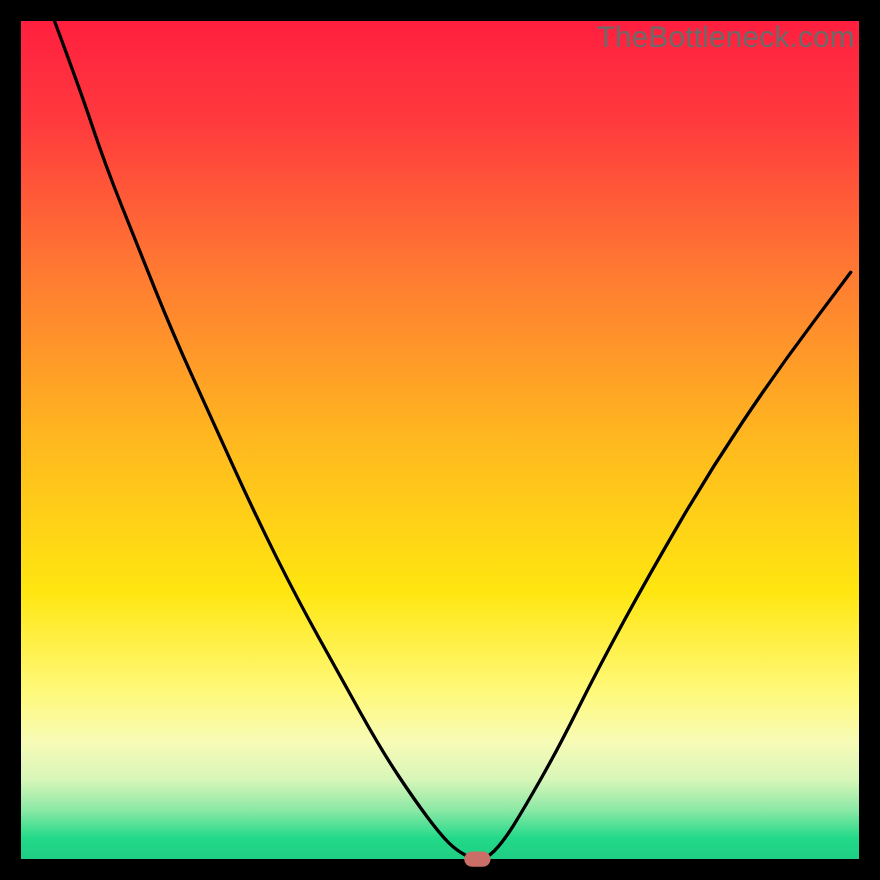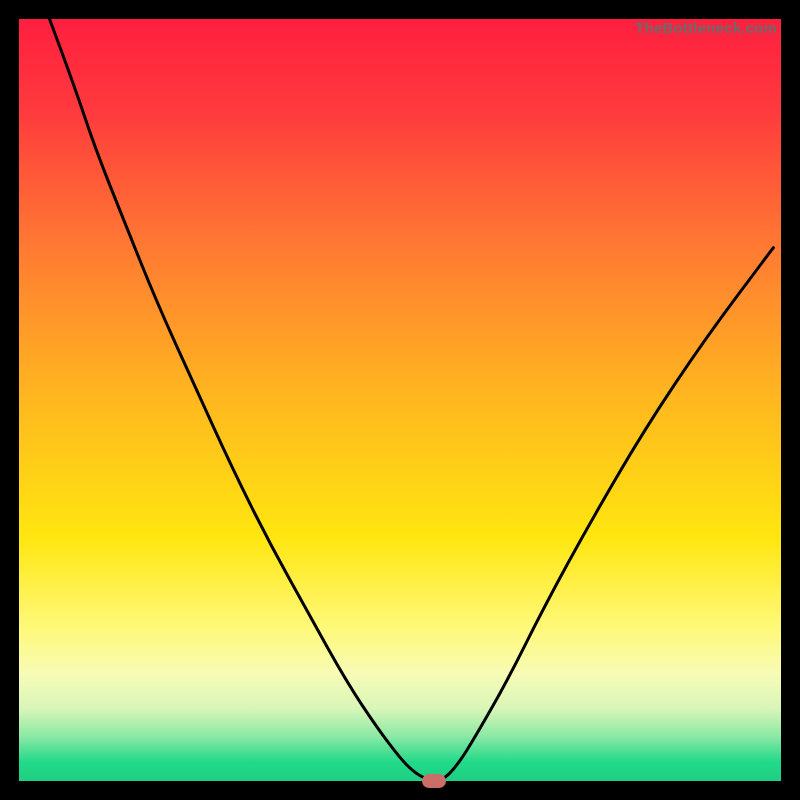--- a/index.html
+++ b/index.html
@@ -17,22 +17,22 @@
     top: 19px;
     width: 762px;
     height: 762px;
     background: #000;
   }
   .watermark {
     position: absolute;
     top: 0px;
     right: 4px;
     color: #6b6b6b;
-    font-size: 15px;
-    font-weight: 700;
+    font-size: 27px;
+    font-weight: 400;
     letter-spacing: 0.2px;
     z-index: 20;
   }
   .marker {
     position: absolute;
     width: 24px;
     height: 14px;
     border-radius: 7px;
     z-index: 15;
     transform: translate(-50%, -50%);

